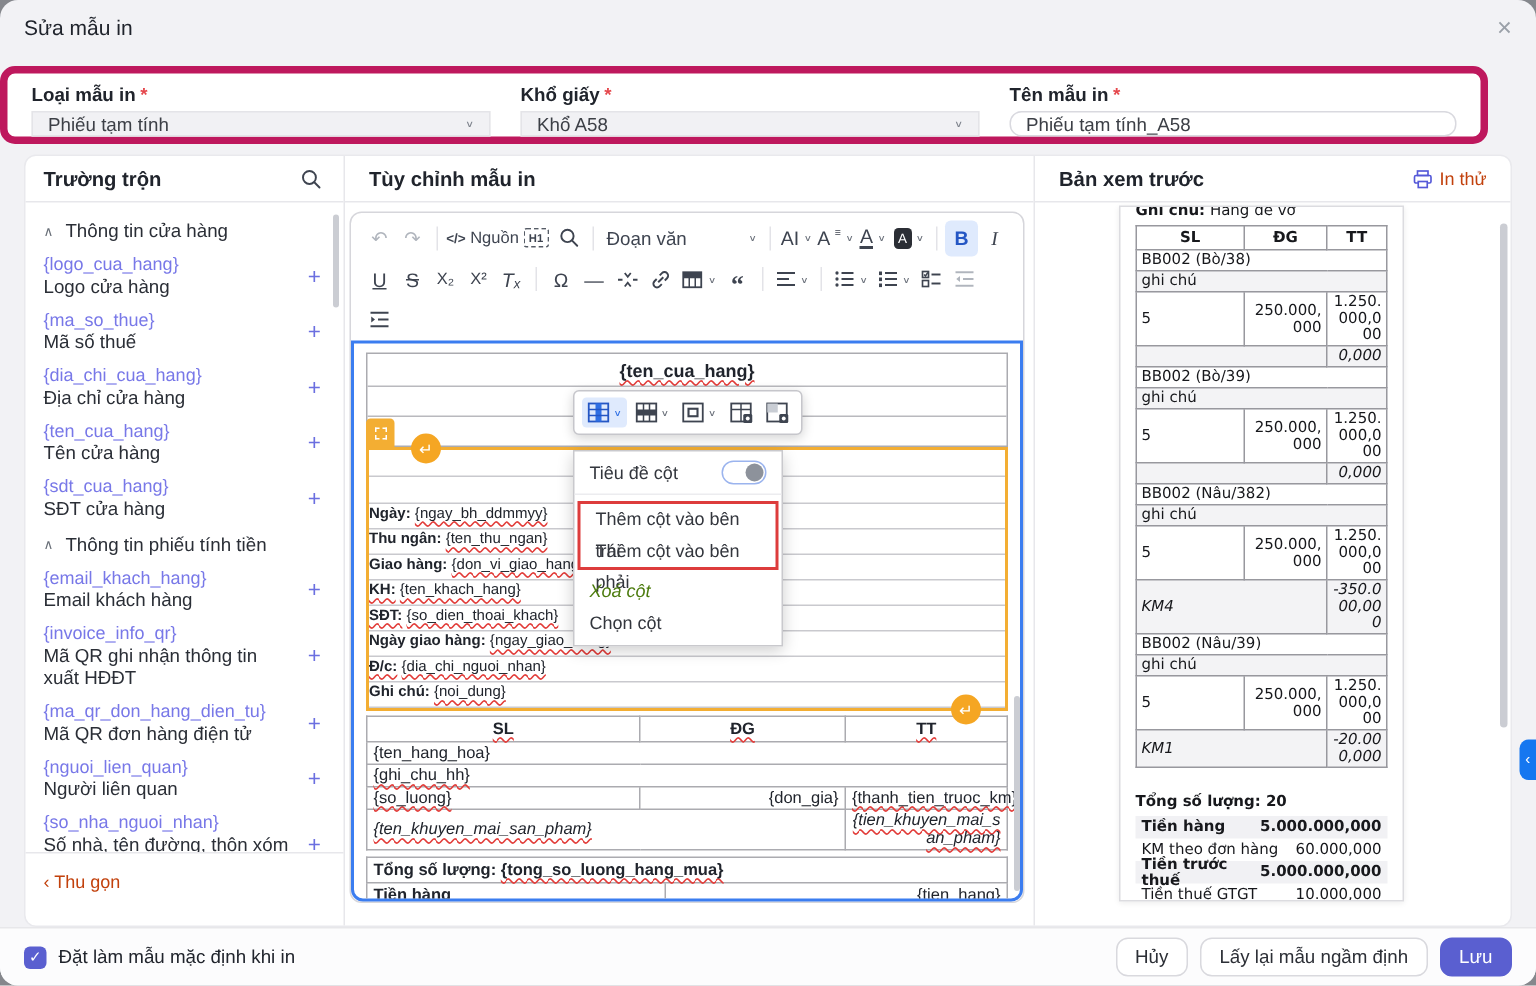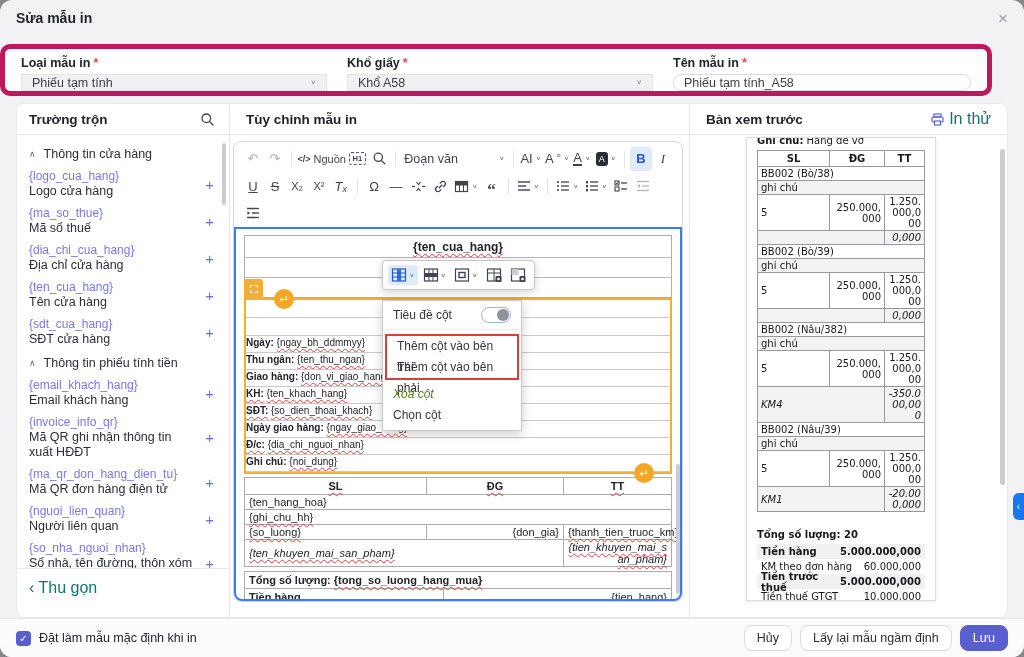--- a/index.html
+++ b/index.html
@@ -2,21 +2,21 @@
 <html><head>
 <meta charset="utf-8">
 <style>
   * { margin:0; padding:0; box-sizing:border-box; }
   html,body { width:1024px; height:657px; }
   body { background:#85878c; font-family:"Liberation Sans", sans-serif; color:#20242c; overflow:hidden; }
   .modal { position:absolute; inset:0; background:#f2f2f5; border-radius:12px; overflow:hidden; }
 
   
   .mhead { position:absolute; left:0; top:0; right:0; height:36px; display:flex; align-items:center; padding:0 16px; }
-  .mtitle { font-size:14px; font-weight:bold; }
+  .mtitle { font-size:14px; font-weight:normal; }
   .mclose { margin-left:auto; font-size:17px; color:#9aa0a8; cursor:pointer; line-height:1; }
 
   
   .formcard { position:absolute; left:0; top:44px; width:992px; height:52px; background:#fff; border:5px solid #be185d; border-radius:10px; display:flex; padding:7px 16px 0; gap:20px; }
   .fgroup { display:flex; flex-direction:column; }
   .fg1,.fg2 { width:306px; } .fg3 { flex:1; }
   .flabel { font-size:12.5px; font-weight:bold; }
   .req { color:#e5484d; margin-left:3px; }
   .select { margin-top:4px; height:25px; background:#f1f1f4; border:1px solid #e4e4e8; border-radius:0; font-size:12.5px; color:#3c3f46; display:flex; align-items:center; padding:0 10px; }
   .select .chev { margin-left:auto; }
@@ -31,21 +31,21 @@
 
   
   .sb-list { position:absolute; left:0; top:32px; width:205px; height:290px; overflow:hidden; padding:6px 6px 0 12px; }
   .sb-sec { display:flex; align-items:center; gap:8px; height:24px; font-size:12.5px; color:#2a2e36; cursor:pointer; }
   .sb-caret { font-size:9px; color:#6a7079; }
   .sb-item { position:relative; padding:3px 18px 4px 0; }
   .sb-code { font-size:12px; color:#7878e8; line-height:15px; }
   .sb-label { font-size:12.5px; color:#2a2e36; line-height:15px; }
   .sb-plus { position:absolute; right:2px; top:50%; margin-top:-9px; color:#6b6fe0; font-size:15px; cursor:pointer; }
   .sb-foot { position:absolute; left:0; top:464px; width:212px; border-top:1px solid #e7e7eb; padding:10px 12px; }
-  .linkbtn { color:#0f766e; font-size:16px; cursor:pointer; }
+  .linkbtn { color:#c2410c; font-size:12px; cursor:pointer; }
   .thumb { position:absolute; background:#cbcdd3; border-radius:3px; }
 
   
   .edframe { position:absolute; left:216px; top:37px; width:450px; height:461px; background:#fff; border:1px solid #d6d6db; border-radius:8px; }
   .tb-row { display:flex; align-items:center; padding:0 8px; height:28px; }
   .tb-row.first { height:30px; padding-top:3px; }
   .ti { height:24px; min-width:22px; display:flex; align-items:center; justify-content:center; color:#3e4450; font-size:13px; border-radius:4px; gap:3px; padding:0 3px; cursor:pointer; }
   .ti.dis { color:#b0b5bd; }
   .ti.active { background:#dfeafd; color:#2456c4; font-weight:bold; }
   .tchev { font-size:7.5px; color:#6a707a; transform:scaleY(.75); }

